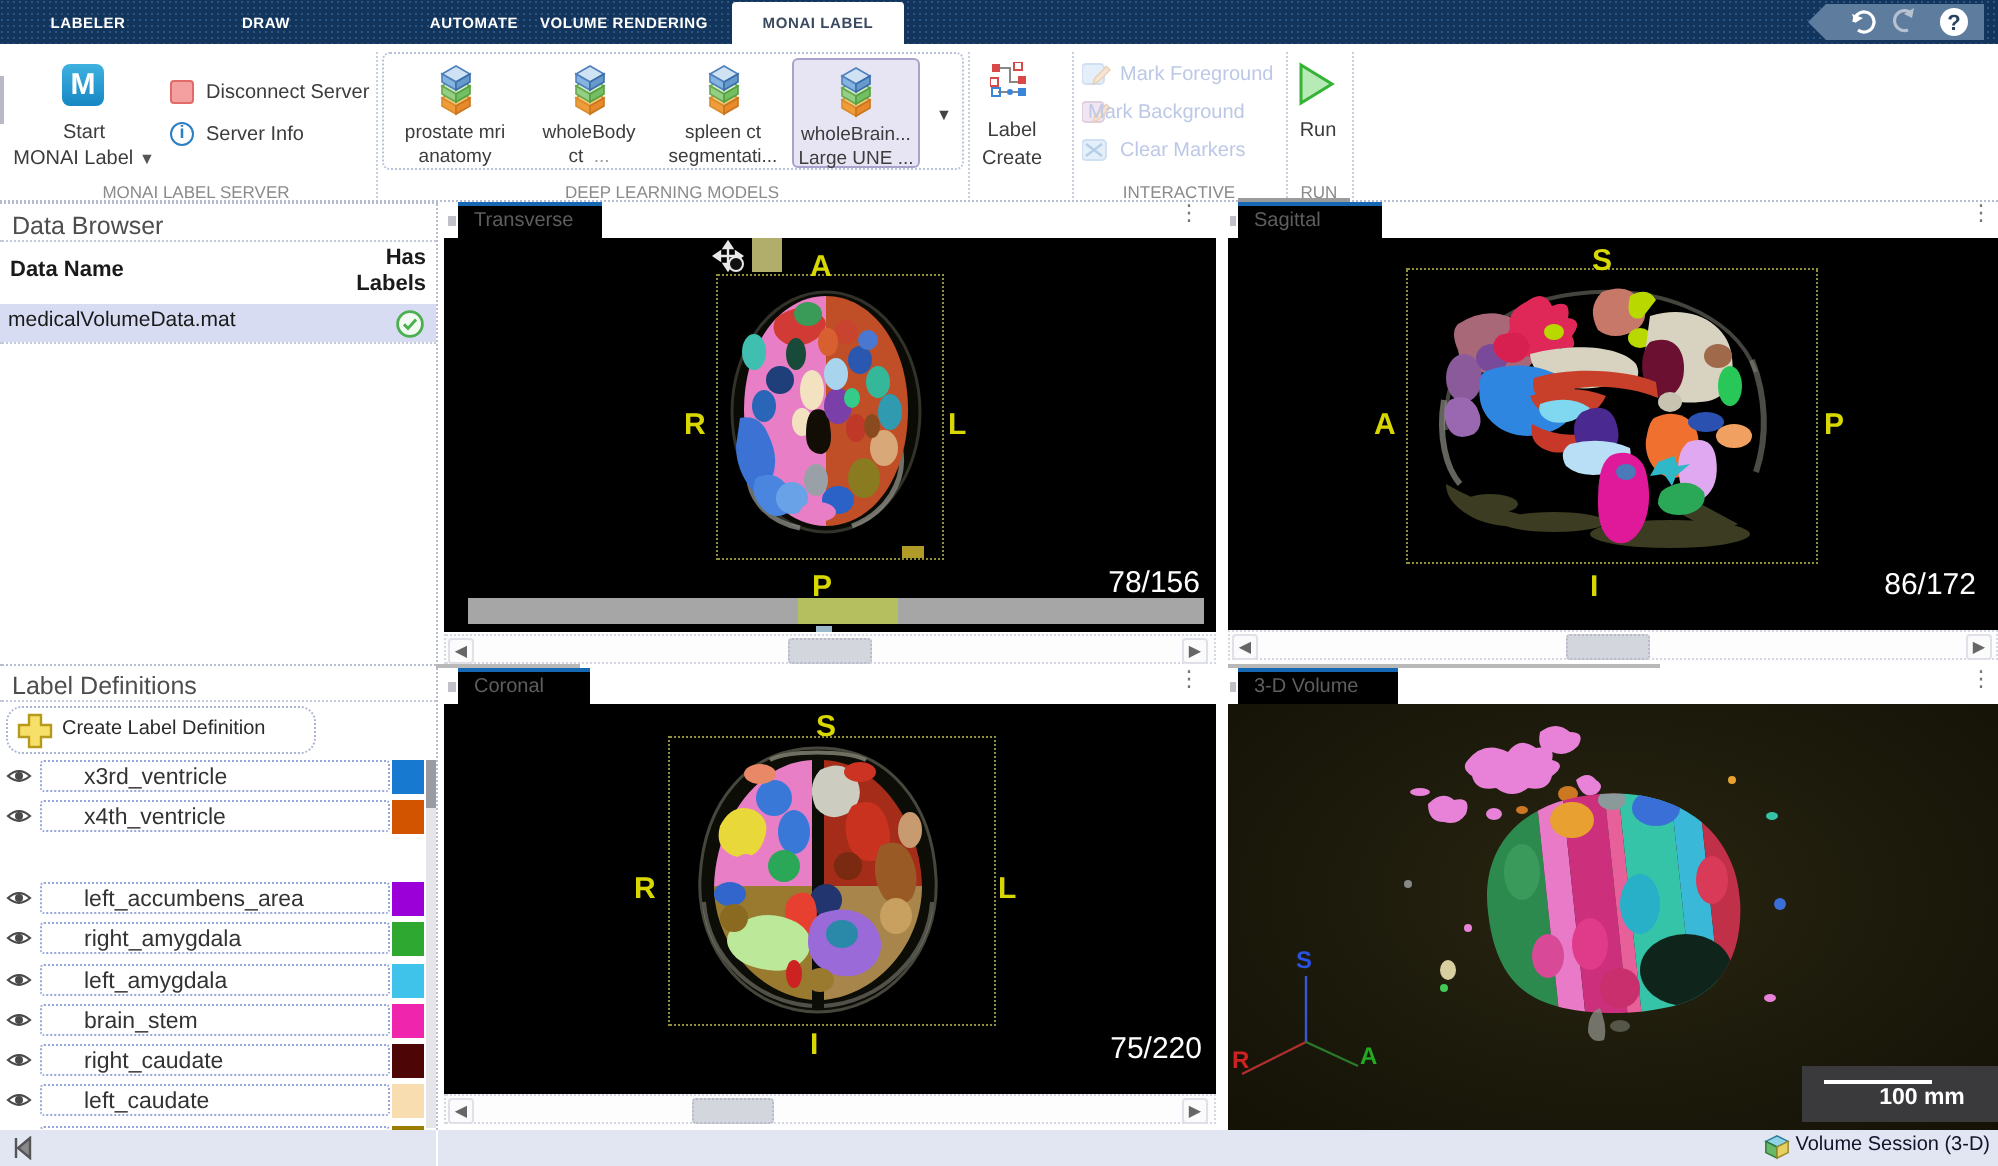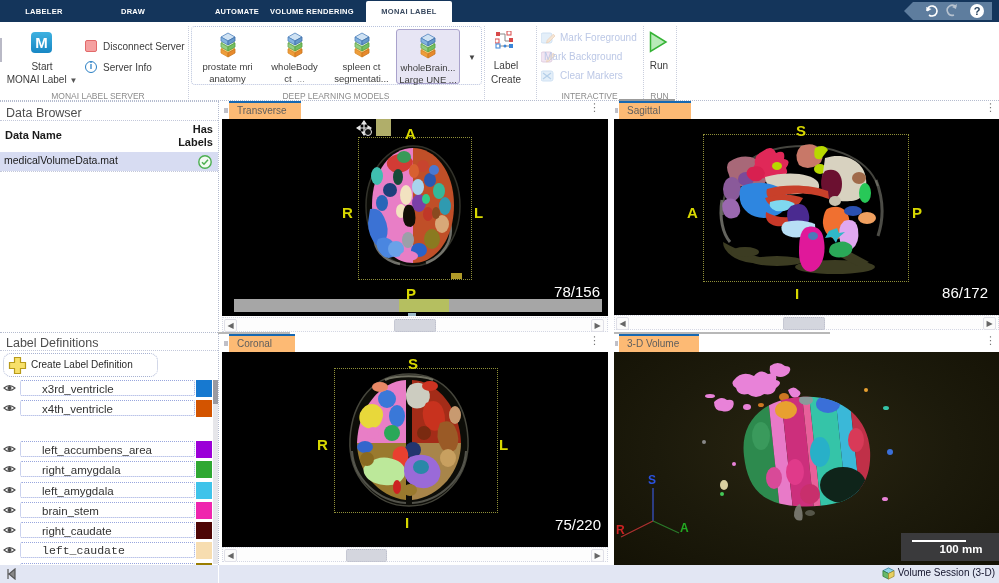--- a/index.html
+++ b/index.html
@@ -26,21 +26,21 @@
 .disabled-row{position:absolute;font-size:10px;color:#bcc8e6;}
 .lpanel{left:0;top:101px;width:219px;height:464px;background:#fff;
   border-top:1px dotted #b5bccf;border-right:1px dotted #b5bccf;box-sizing:border-box;}
 .ptitle{font-size:12.5px;color:#4d4d4d;}
 .lrow{position:absolute;height:17px;}
 .lbox{position:absolute;left:20px;top:0;width:175px;height:16px;background:#fff;
   border:1px dotted #98a6de;border-radius:2px;font-size:11.5px;color:#333;
   line-height:16px;padding-left:21px;box-sizing:border-box;white-space:nowrap;overflow:hidden;}
 .lcolor{position:absolute;left:196px;top:0;width:16px;height:17px;}
 .eye{position:absolute;left:3px;top:3px;}
-.vtab{position:absolute;top:0;height:18px;background:#fdba74;border-top:2px solid #1668b2;
+.vtab{position:absolute;top:0;height:18px;background:#000000;border-top:2px solid #1668b2;
   font-size:10px;color:#5e5e5e;line-height:16px;padding-left:8px;box-sizing:border-box;}
 .dots3{position:absolute;width:3px;height:11px;color:#777;font-size:11px;line-height:4px;}
 .viewport{position:absolute;background:#000;overflow:hidden;}
 .ylet{position:absolute;color:#d8d800;font-size:15px;font-weight:700;}
 .slicenum{position:absolute;color:#fff;font-size:15px;}
 .hscroll{position:absolute;height:15px;background:#fdfdfd;border:1px dotted #d4d7e4;box-sizing:border-box;}
 .harrow{position:absolute;top:1px;width:11px;height:11px;background:#fbfbfb;border:1px solid #e0e0e8;
   border-radius:2px;color:#666;font-size:8px;line-height:11px;text-align:center;}
 .hthumb{position:absolute;top:1px;height:11px;background:#d4d6de;border:1px dotted #b8bac8;border-radius:2px;}
 .statusbar{position:absolute;top:565px;height:18px;background:#e2e6f3;}
@@ -276,21 +276,21 @@
       <div class="lcolor" style="background:#ef25ae;"></div>
     </div>
     <div class="lrow" style="left:0;top:421.1px;width:218px;">
       <svg class="eye" width="13" height="10" viewBox="0 0 13 10">
         <path d="M1 5 Q6.5 0.2 12 5 Q6.5 9.8 1 5 Z" fill="none" stroke="#4a4a4a" stroke-width="1.1"></path>
         <circle cx="6.5" cy="5" r="2" fill="#4a4a4a"></circle>
       </svg>
       <div class="lbox">right_caudate</div>
       <div class="lcolor" style="background:#4d0505;"></div>
     </div>
-    <div class="lrow" style="left:0;top:441.4px;width:218px;font-family:Liberation Mono, monospace;">
+    <div class="lrow" style="left:0;top:441.4px;width:218px;">
       <svg class="eye" width="13" height="10" viewBox="0 0 13 10">
         <path d="M1 5 Q6.5 0.2 12 5 Q6.5 9.8 1 5 Z" fill="none" stroke="#4a4a4a" stroke-width="1.1"></path>
         <circle cx="6.5" cy="5" r="2" fill="#4a4a4a"></circle>
       </svg>
       <div class="lbox">left_caudate</div>
       <div class="lcolor" style="background:#f7ddb0;"></div>
     </div>
     <div class="lrow" style="left:0;top:461.7px;width:218px;">
       <div class="lbox"></div>
       <div class="lcolor" style="background:#9a7d00;"></div>

